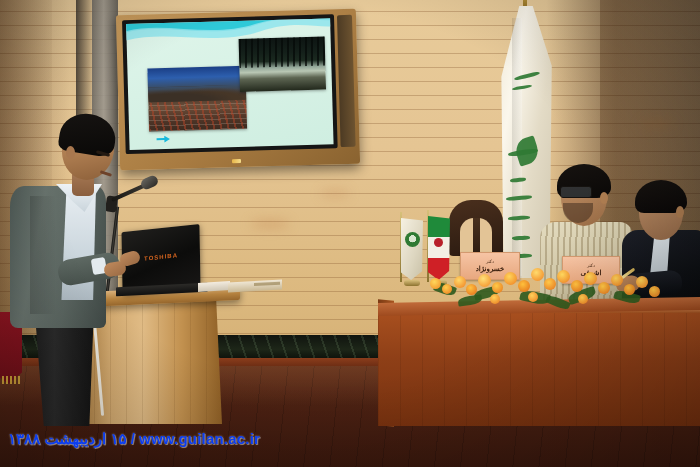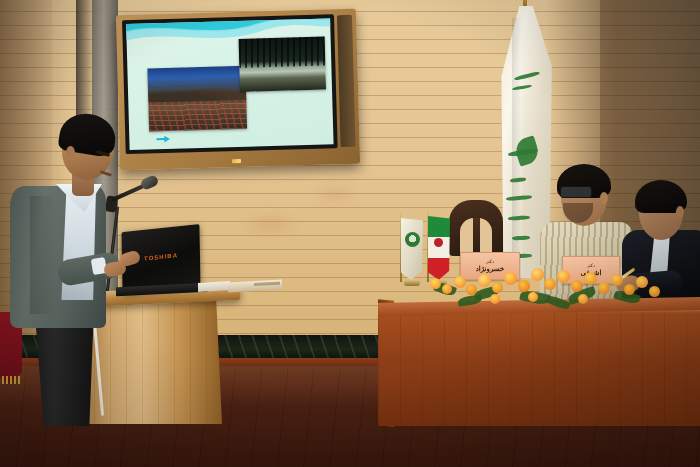--- a/index.html
+++ b/index.html
@@ -449,15 +449,20 @@
     <div class="fl" style="left:208px;top:14px;width:12px;height:12px;background:radial-gradient(circle at 40% 35%,#ffd459,#ed7b1d);"></div>
     <div class="fl" style="left:221px;top:24px;width:11px;height:11px;background:radial-gradient(circle at 40% 35%,#ffc645,#e2711a);"></div>
     <div class="fl" style="left:62px;top:32px;width:10px;height:10px;background:radial-gradient(circle at 40% 35%,#ffd159,#e9781c);"></div>
     <div class="fl" style="left:150px;top:32px;width:10px;height:10px;background:radial-gradient(circle at 40% 35%,#ffcc50,#e5741b);"></div>
     <div class="fl" style="left:100px;top:30px;width:10px;height:10px;background:radial-gradient(circle at 40% 35%,#ffd05a,#e97a1d);"></div>
   </div>
 
   <div class="vignette"></div>
 
   <div class="caption">
+    <div class="cap-left">
+      <span class="url">www.guilan.ac.ir</span>
+      <span>/</span>
+      <span>۱۵ اردیبهشت ۱۳۸۸</span>
+    </div>
   </div>
 
 </div>
 
 </body></html>

